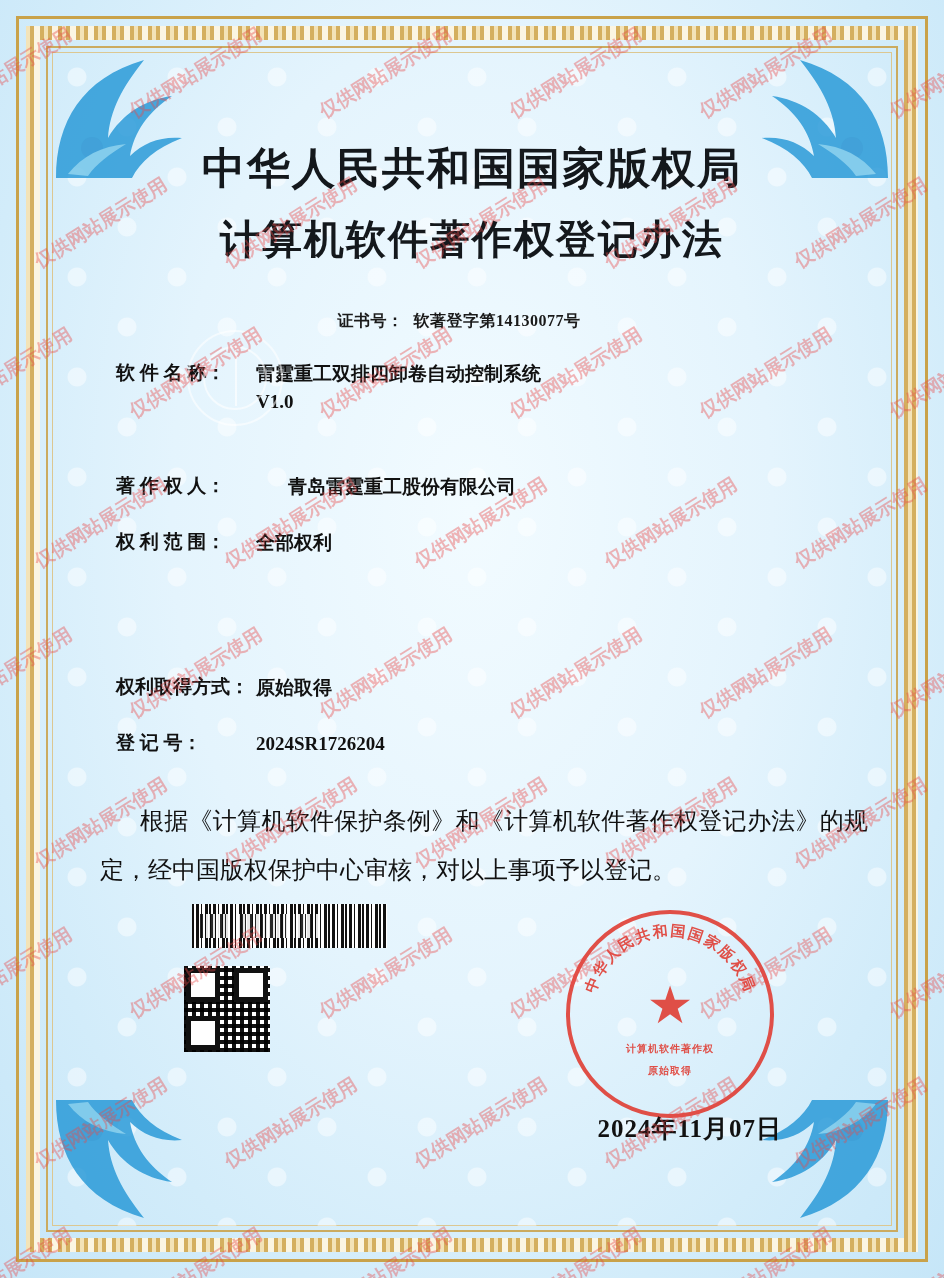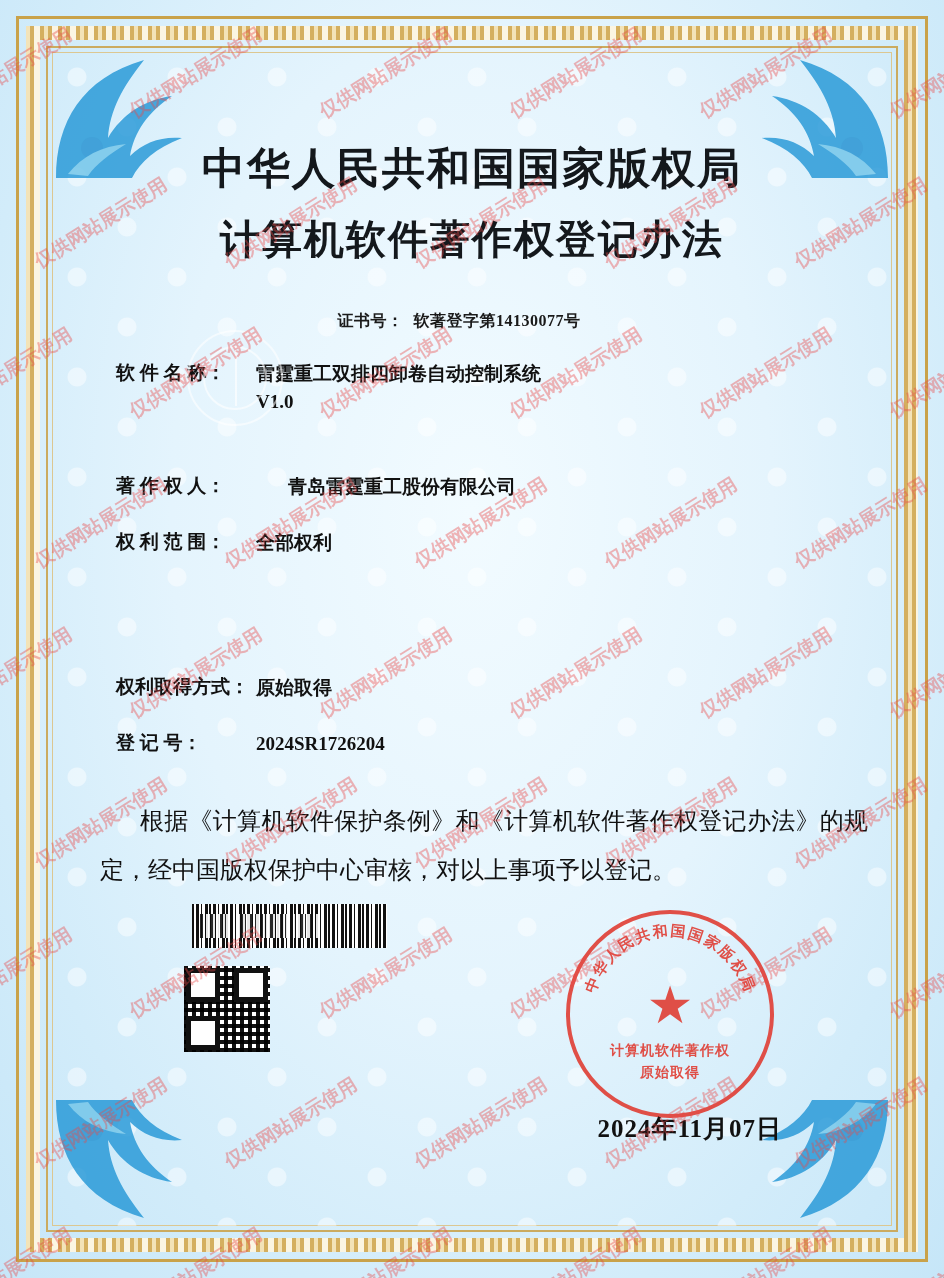--- a/index.html
+++ b/index.html
@@ -160,21 +160,21 @@
     border:4px solid #e0392f;border-radius:50%;
     color:#e0392f;
     opacity:.88;
   }
   .seal .star{
     position:absolute;left:50%;top:46%;transform:translate(-50%,-50%);
     font-size:52px;line-height:1;color:#e0392f;
   }
   .seal .t1,.seal .t2{
     position:absolute;left:0;right:0;text-align:center;
-    font-size:14px;font-weight:bold;letter-spacing:1px;
+    font-size:10px;font-weight:bold;letter-spacing:1px;
   }
   .seal .t1{top:128px;}
   .seal .t2{top:150px;}
   .seal .arc{
     position:absolute;left:0;top:0;width:100%;height:100%;
   }
   .seal .arc text{font-size:15px;font-weight:bold;fill:#e0392f;letter-spacing:2px;}
 
   .issue-date{
     position:absolute;right:110px;top:1060px;

